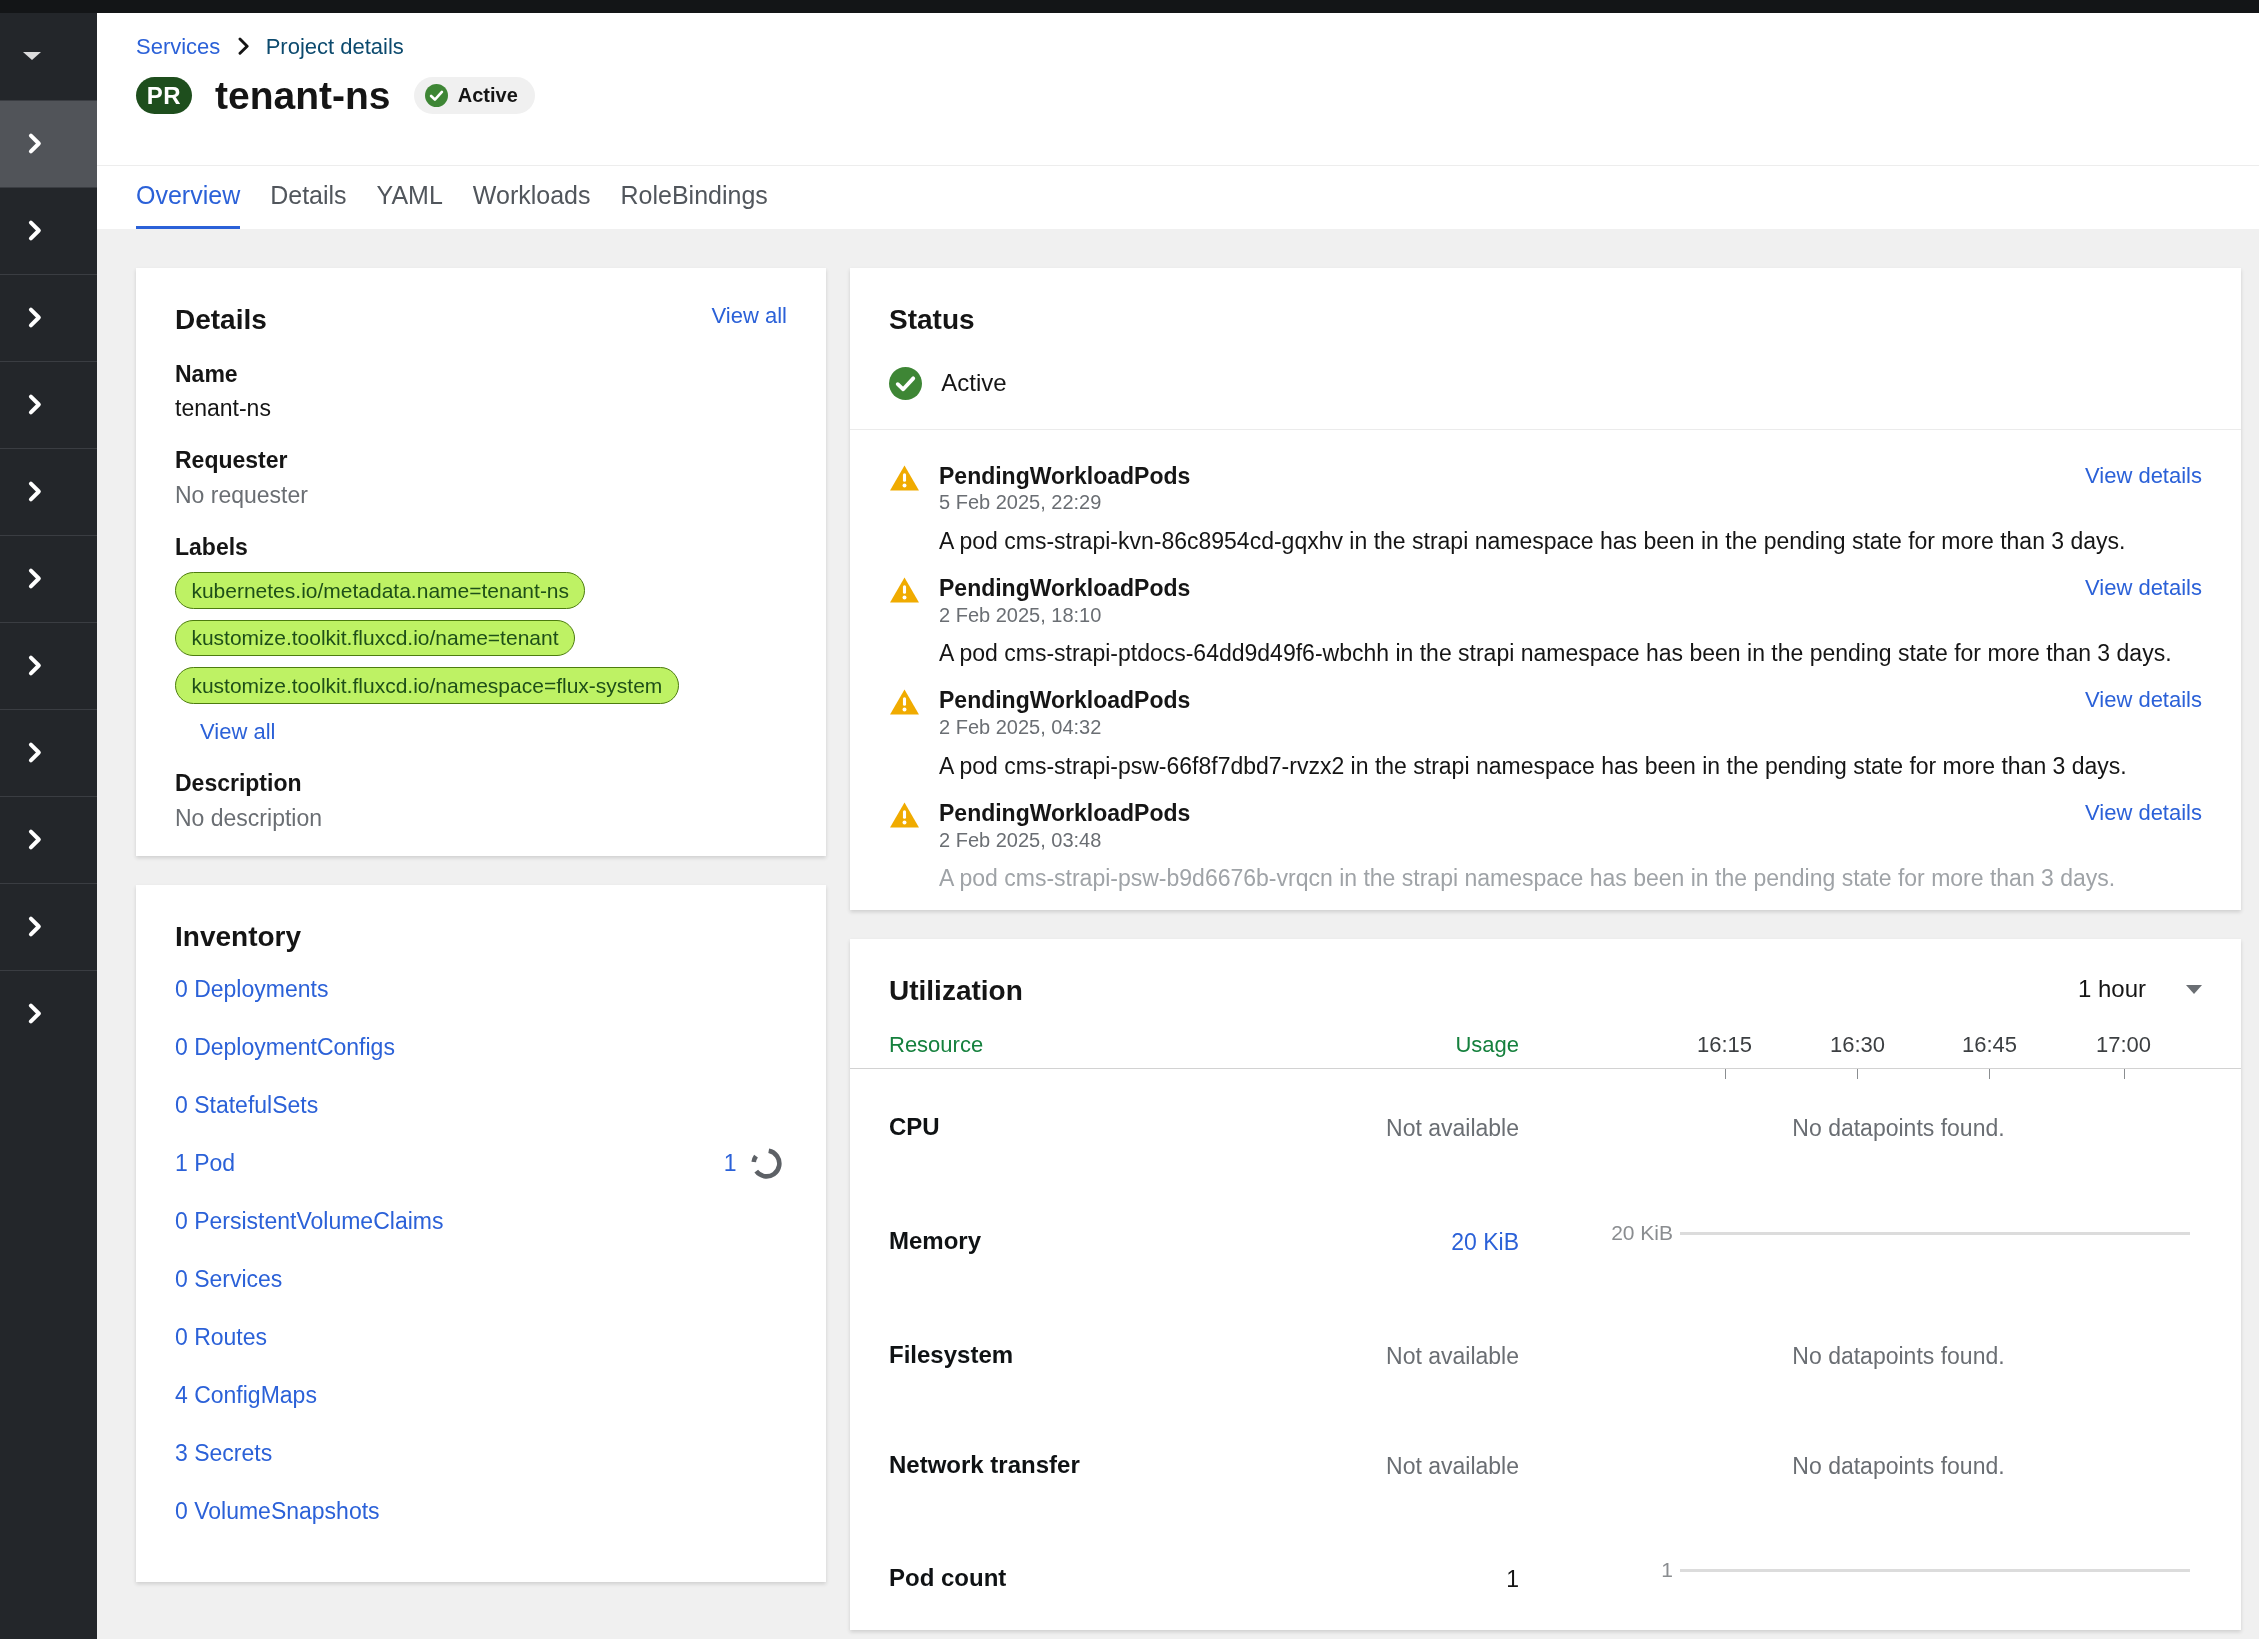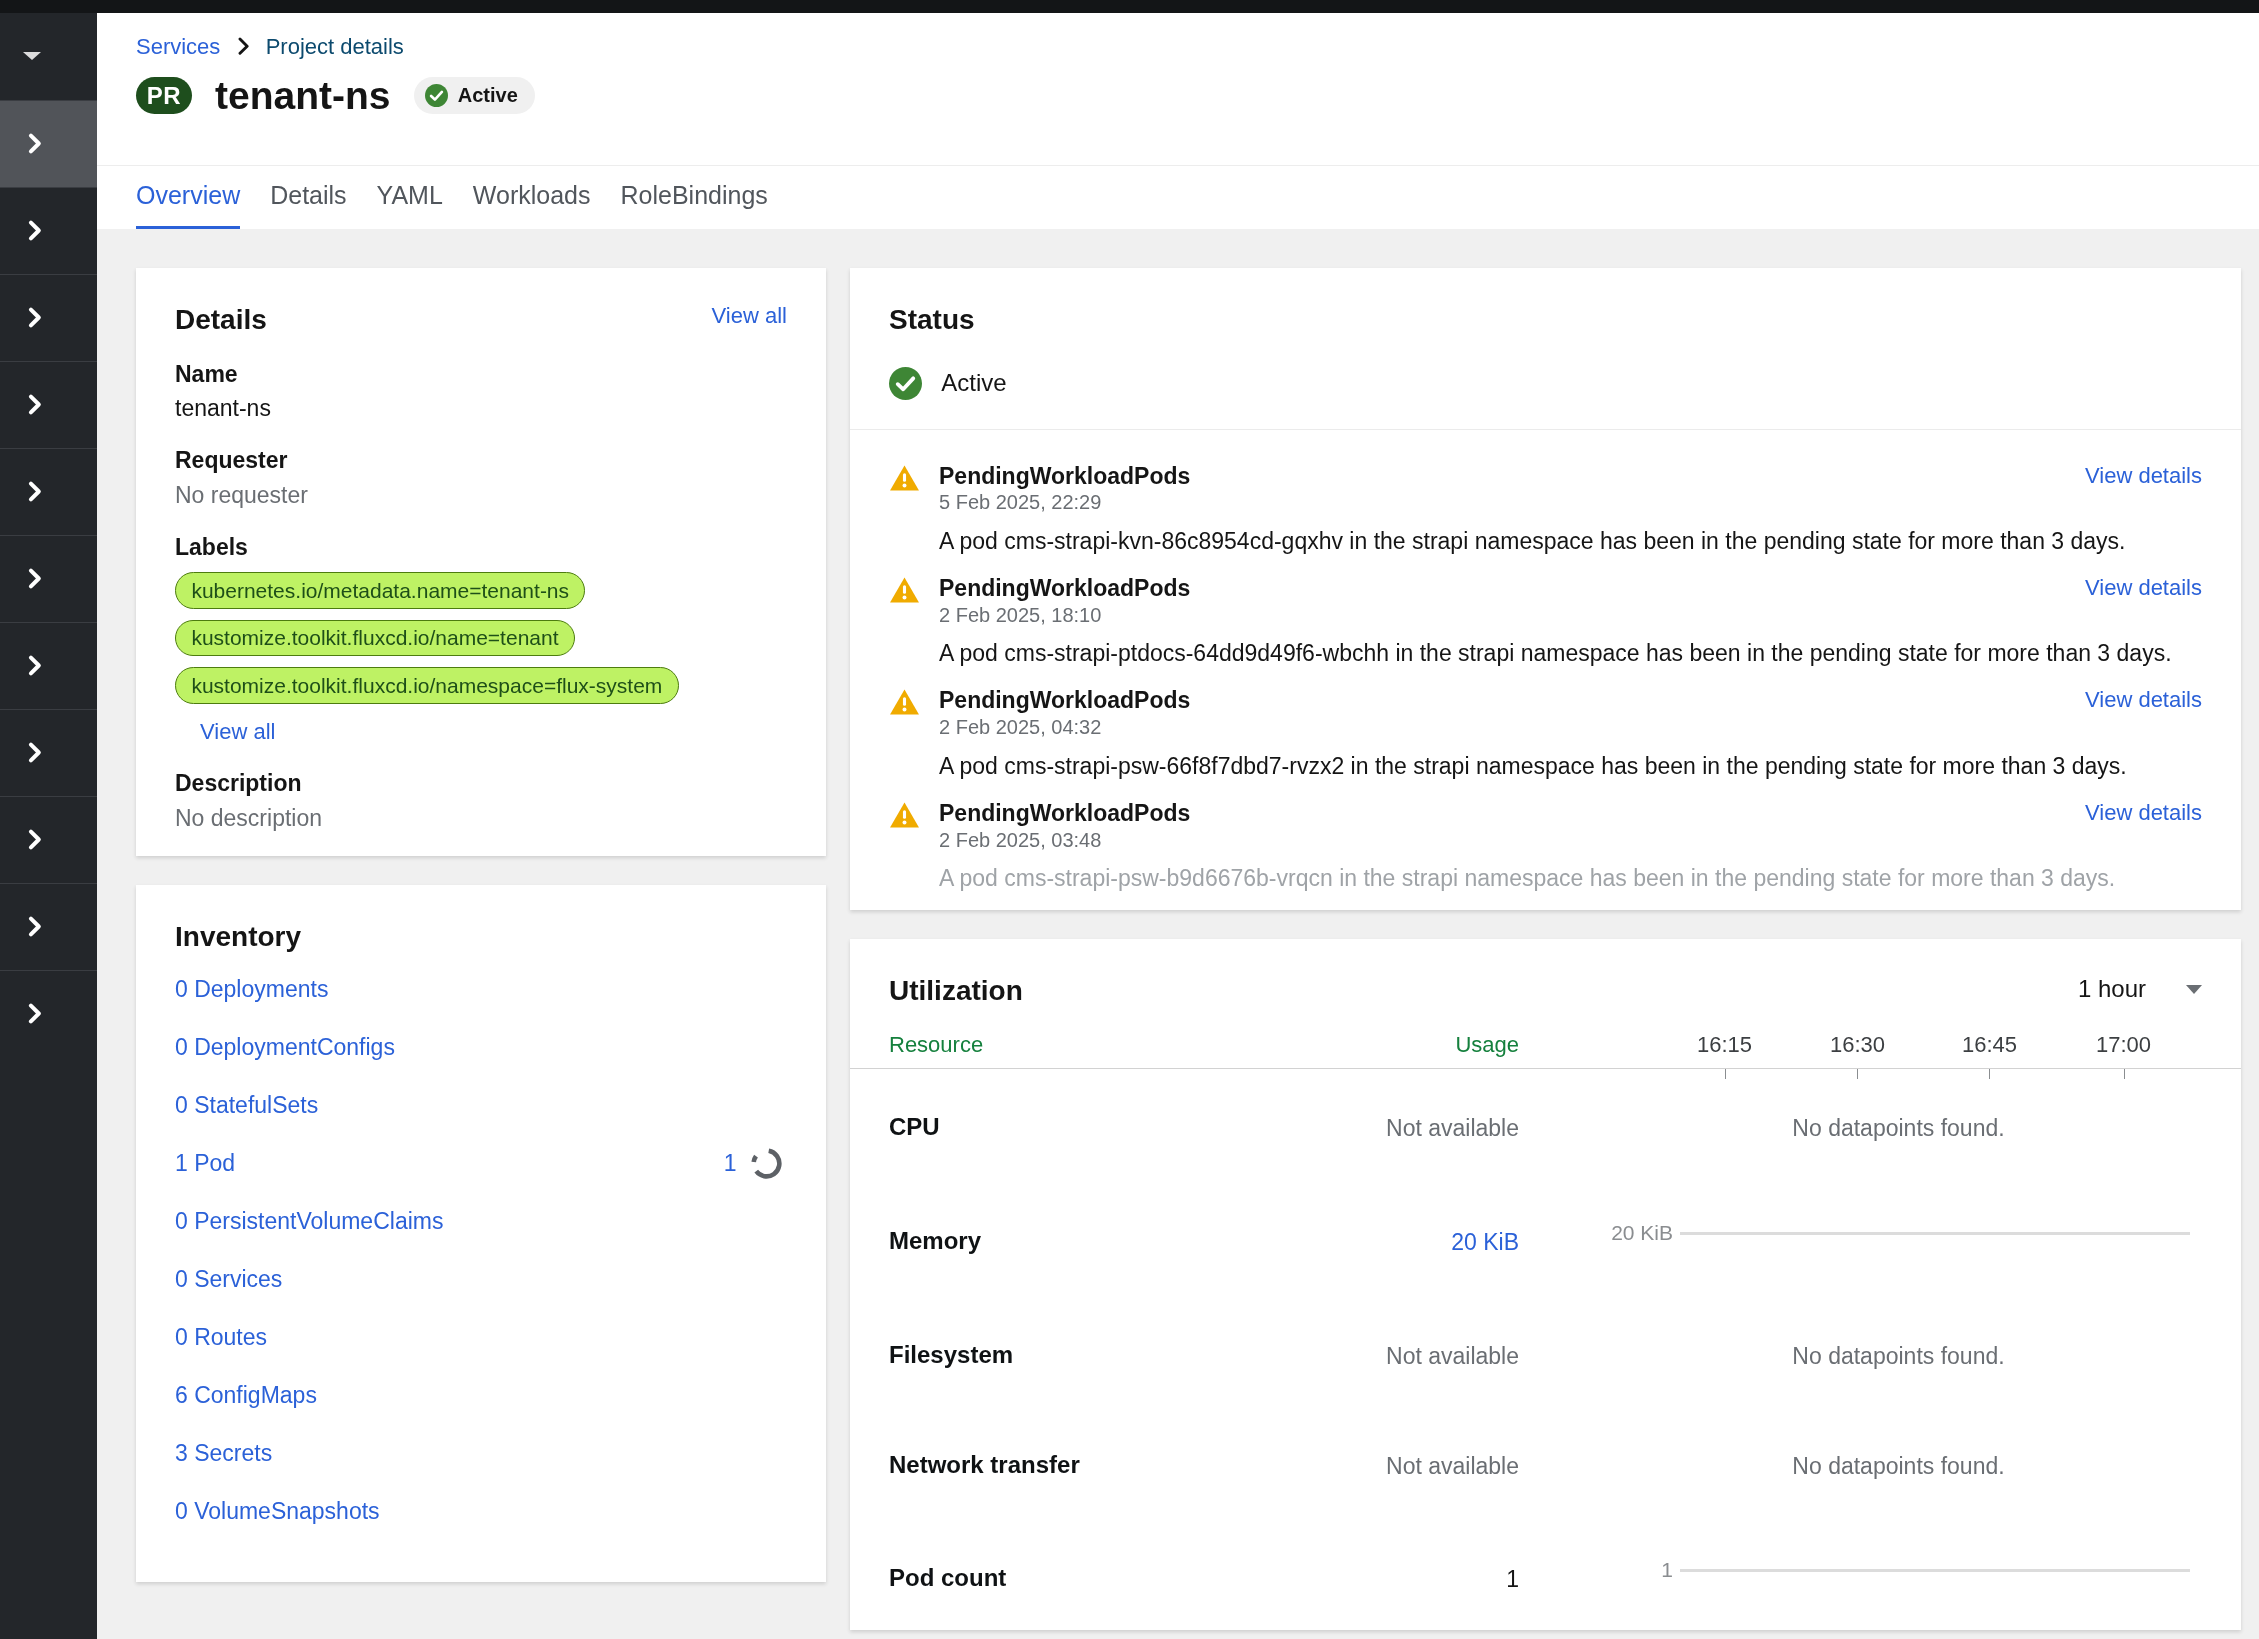--- a/index.html
+++ b/index.html
@@ -224,21 +224,21 @@
         <div class="inv-item">
           <a class="link inv-link">0 PersistentVolumeClaims</a>
         </div>
         <div class="inv-item">
           <a class="link inv-link">0 Services</a>
         </div>
         <div class="inv-item">
           <a class="link inv-link">0 Routes</a>
         </div>
         <div class="inv-item">
-          <a class="link inv-link">6 ConfigMaps</a>
+          <a class="link inv-link">4 ConfigMaps</a>
         </div>
         <div class="inv-item">
           <a class="link inv-link">3 Secrets</a>
         </div>
         <div class="inv-item">
           <a class="link inv-link">0 VolumeSnapshots</a>
         </div>
       </div>
   </section>
 

